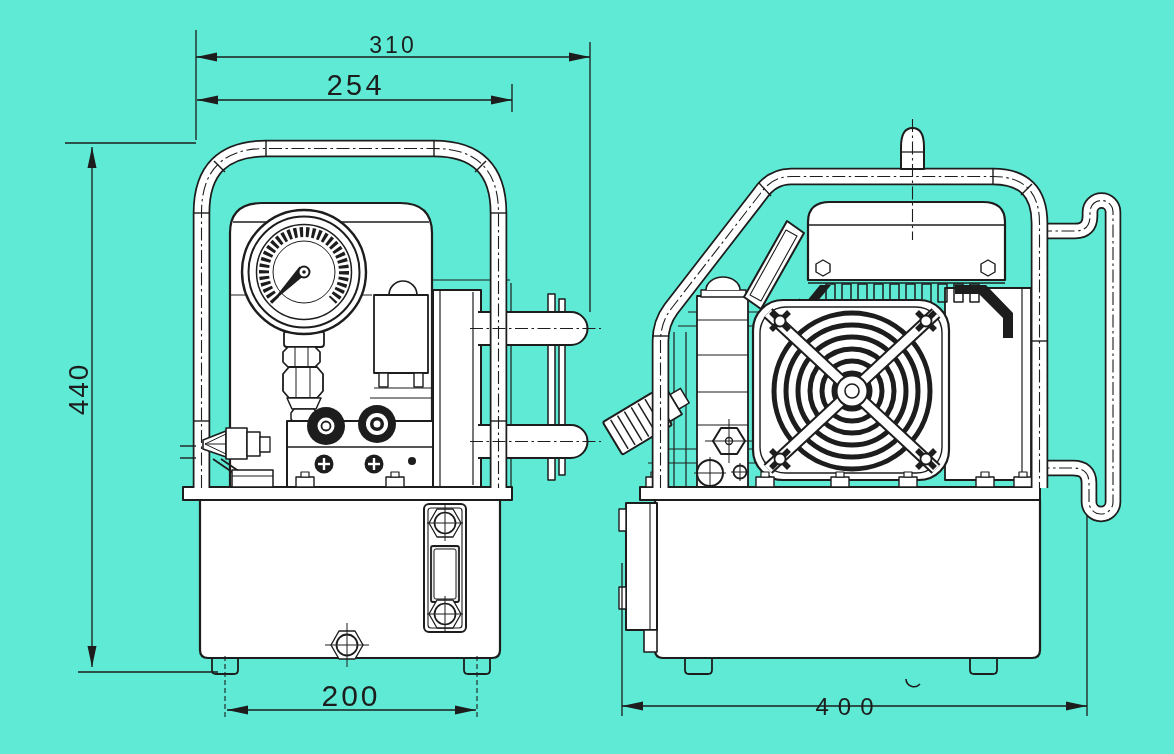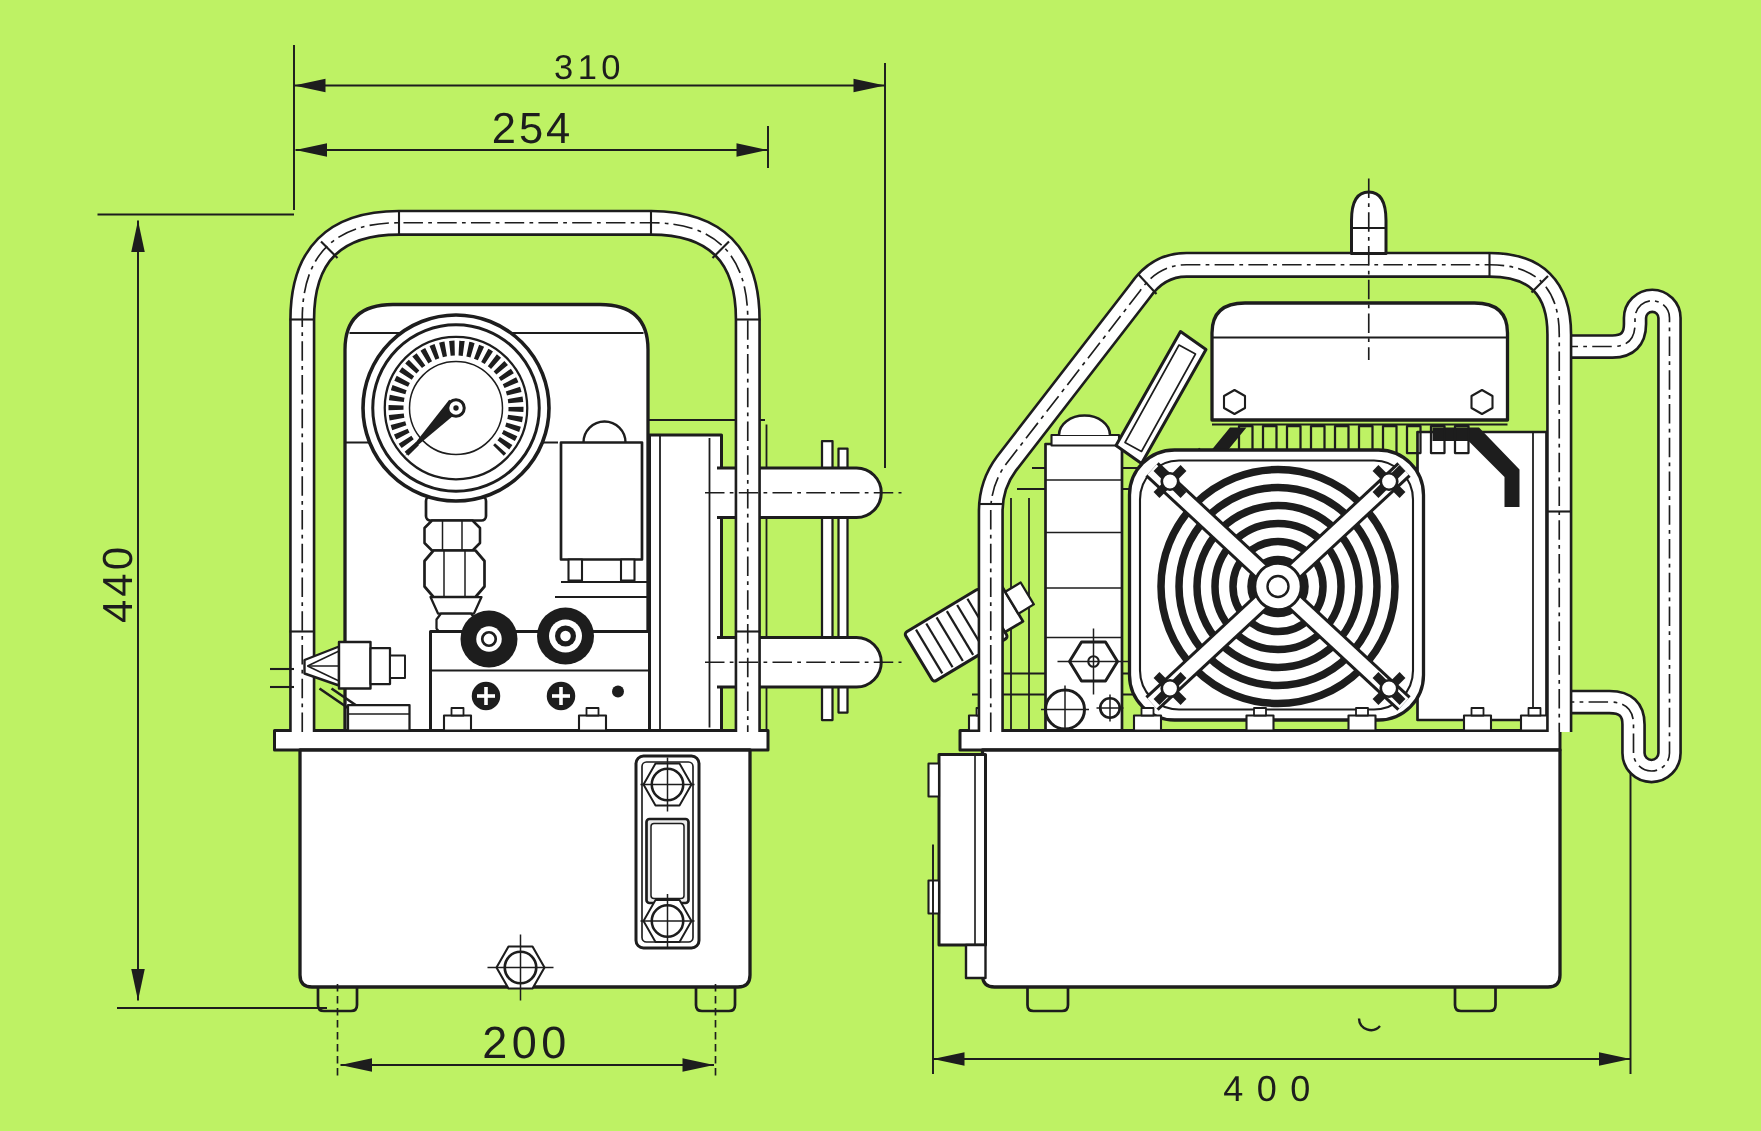--- a/index.html
+++ b/index.html
@@ -1,24 +1,24 @@
 <!DOCTYPE html>
 <html><head>
 <meta charset="utf-8">
 <style>
   html,body{margin:0;padding:0;background:#fff;}
-  .canvas{position:relative;width:1174px;height:754px;background:#bef264;overflow:hidden;
+  .canvas{position:relative;width:1174px;height:754px;background:#5eead4;overflow:hidden;
           font-family:"Liberation Sans", sans-serif;color:#1d1d1d;}
   .canvas svg{position:absolute;left:0;top:0;}
   .dim{position:absolute;transform:translate(-50%,-50%);white-space:nowrap;color:#1d1d1d;}
   .dim-310{left:393px;top:45px;font-size:23px;letter-spacing:3px;}
-  .dim-254{left:355px;top:87px;font-size:29px;letter-spacing:2px;}
+  .dim-254{left:355px;top:87px;font-size:29px;letter-spacing:2px;font-family:Liberation Mono, monospace;}
   .dim-440{left:79px;top:389px;font-size:28px;letter-spacing:2px;transform:translate(-50%,-50%) rotate(-90deg);}
   .dim-200{left:351px;top:696px;font-size:30px;letter-spacing:3px;}
-  .dim-400{left:849px;top:727px;font-size:24px;letter-spacing:9px;}
+  .dim-400{left:849px;top:707px;font-size:24px;letter-spacing:9px;}
 </style>
 </head>
 <body>
 
 <div class="canvas">
 <svg width="1174" height="754" viewBox="0 0 1174 754">
   <g stroke="#1d1d1d" fill="none" stroke-linecap="butt" stroke-linejoin="round">
 
     <g>
 

